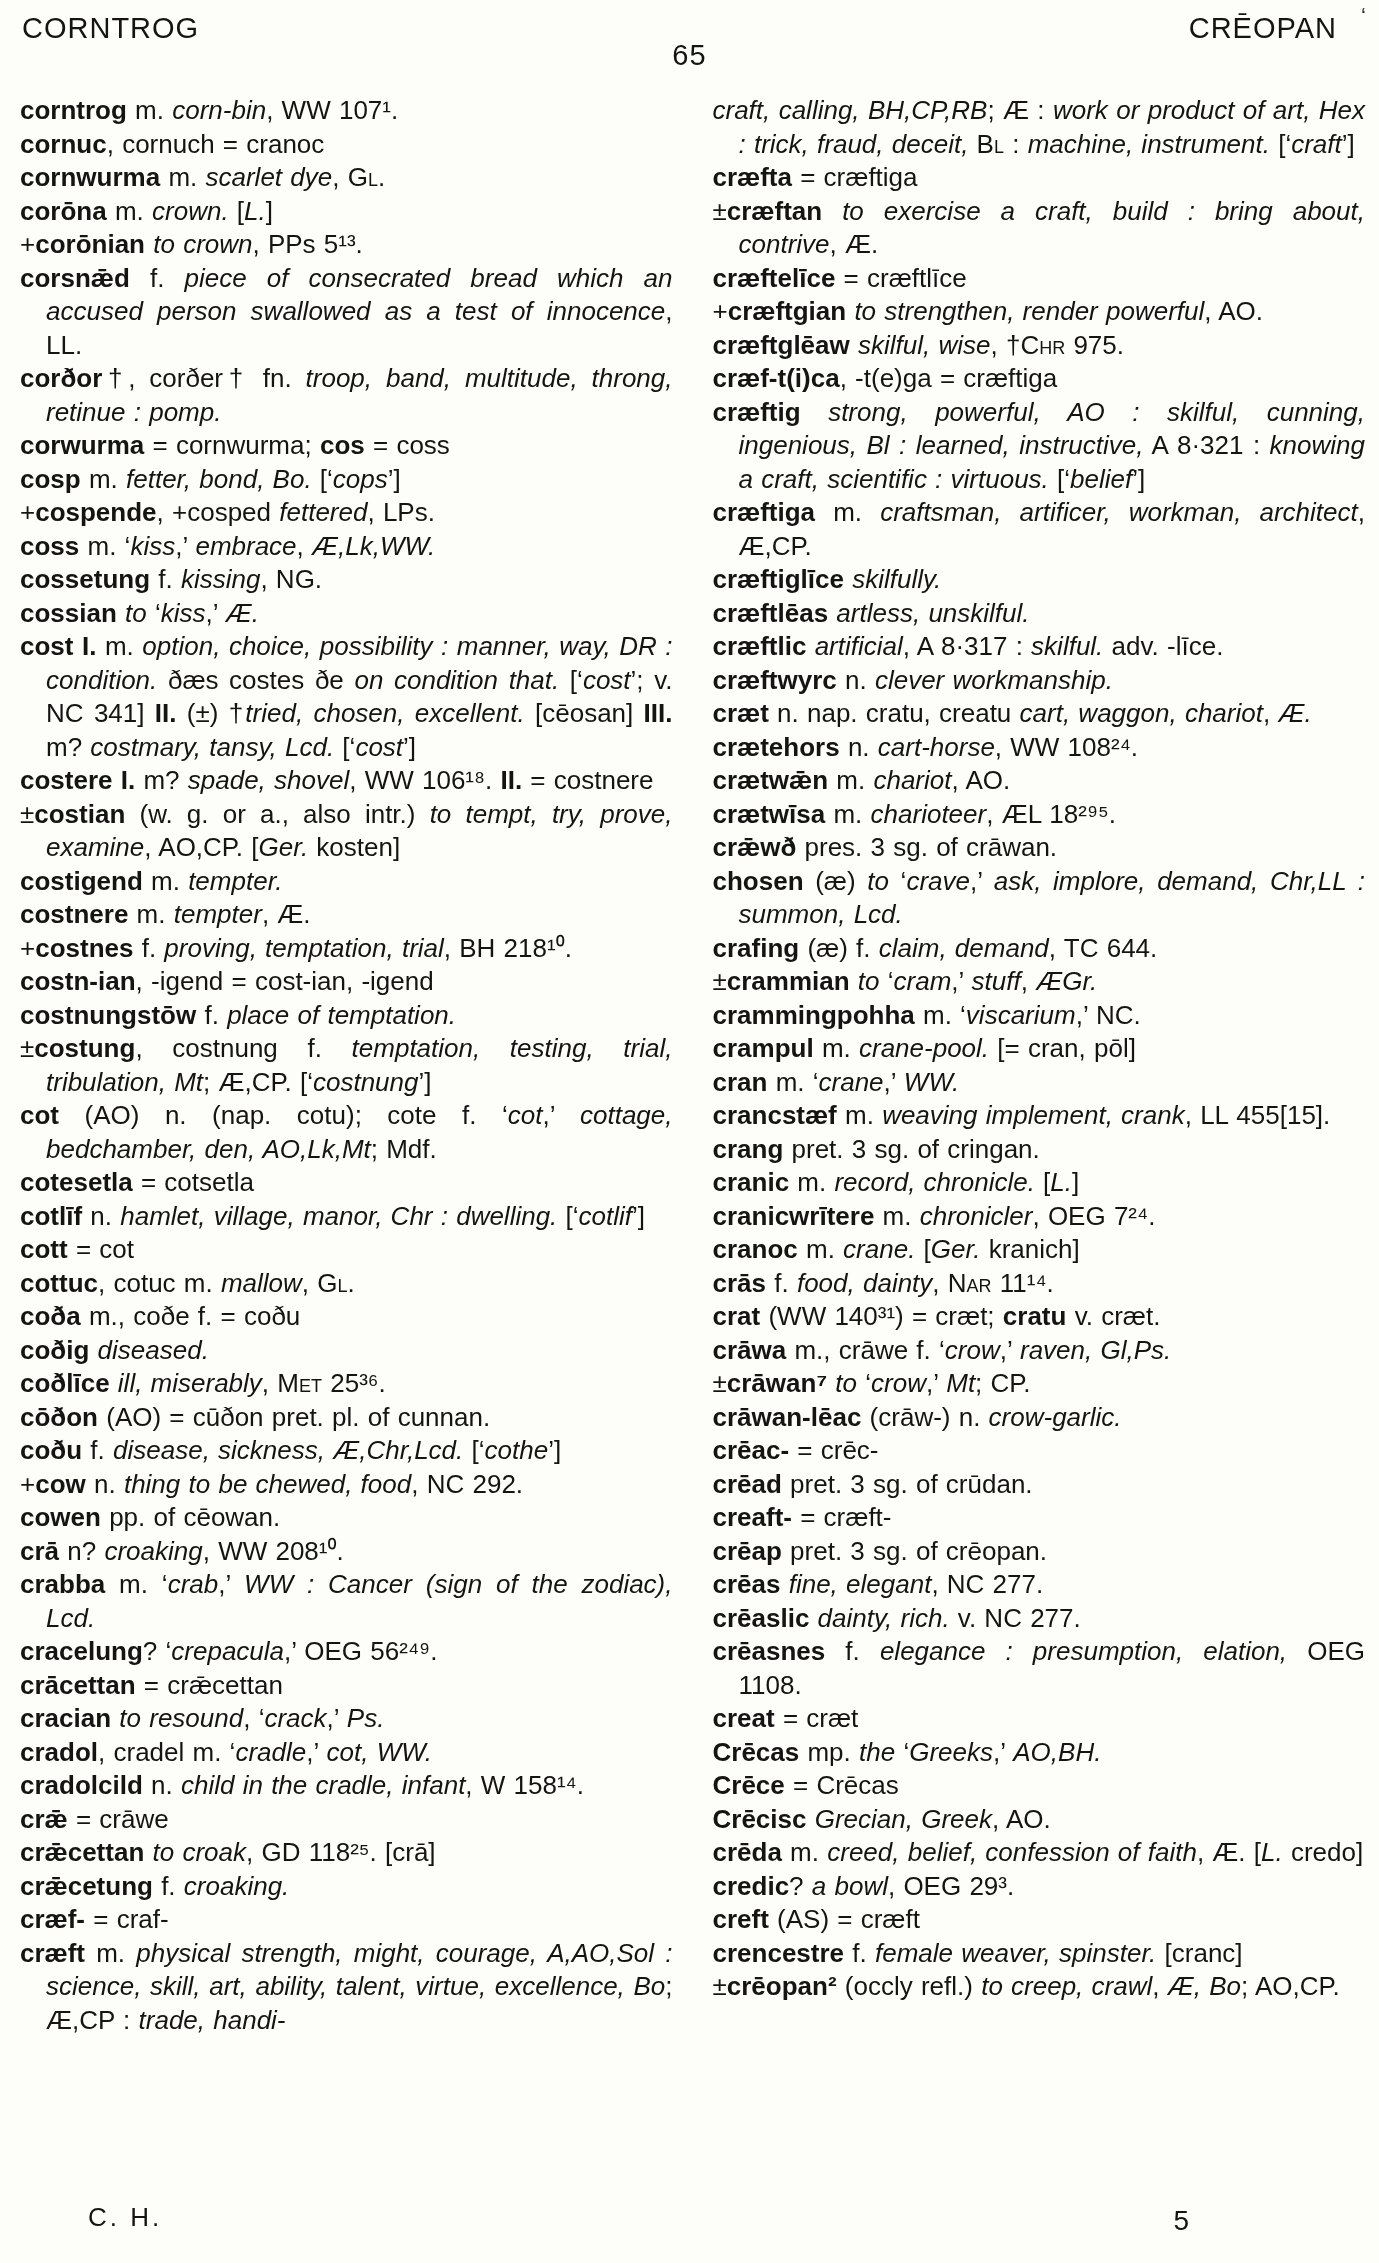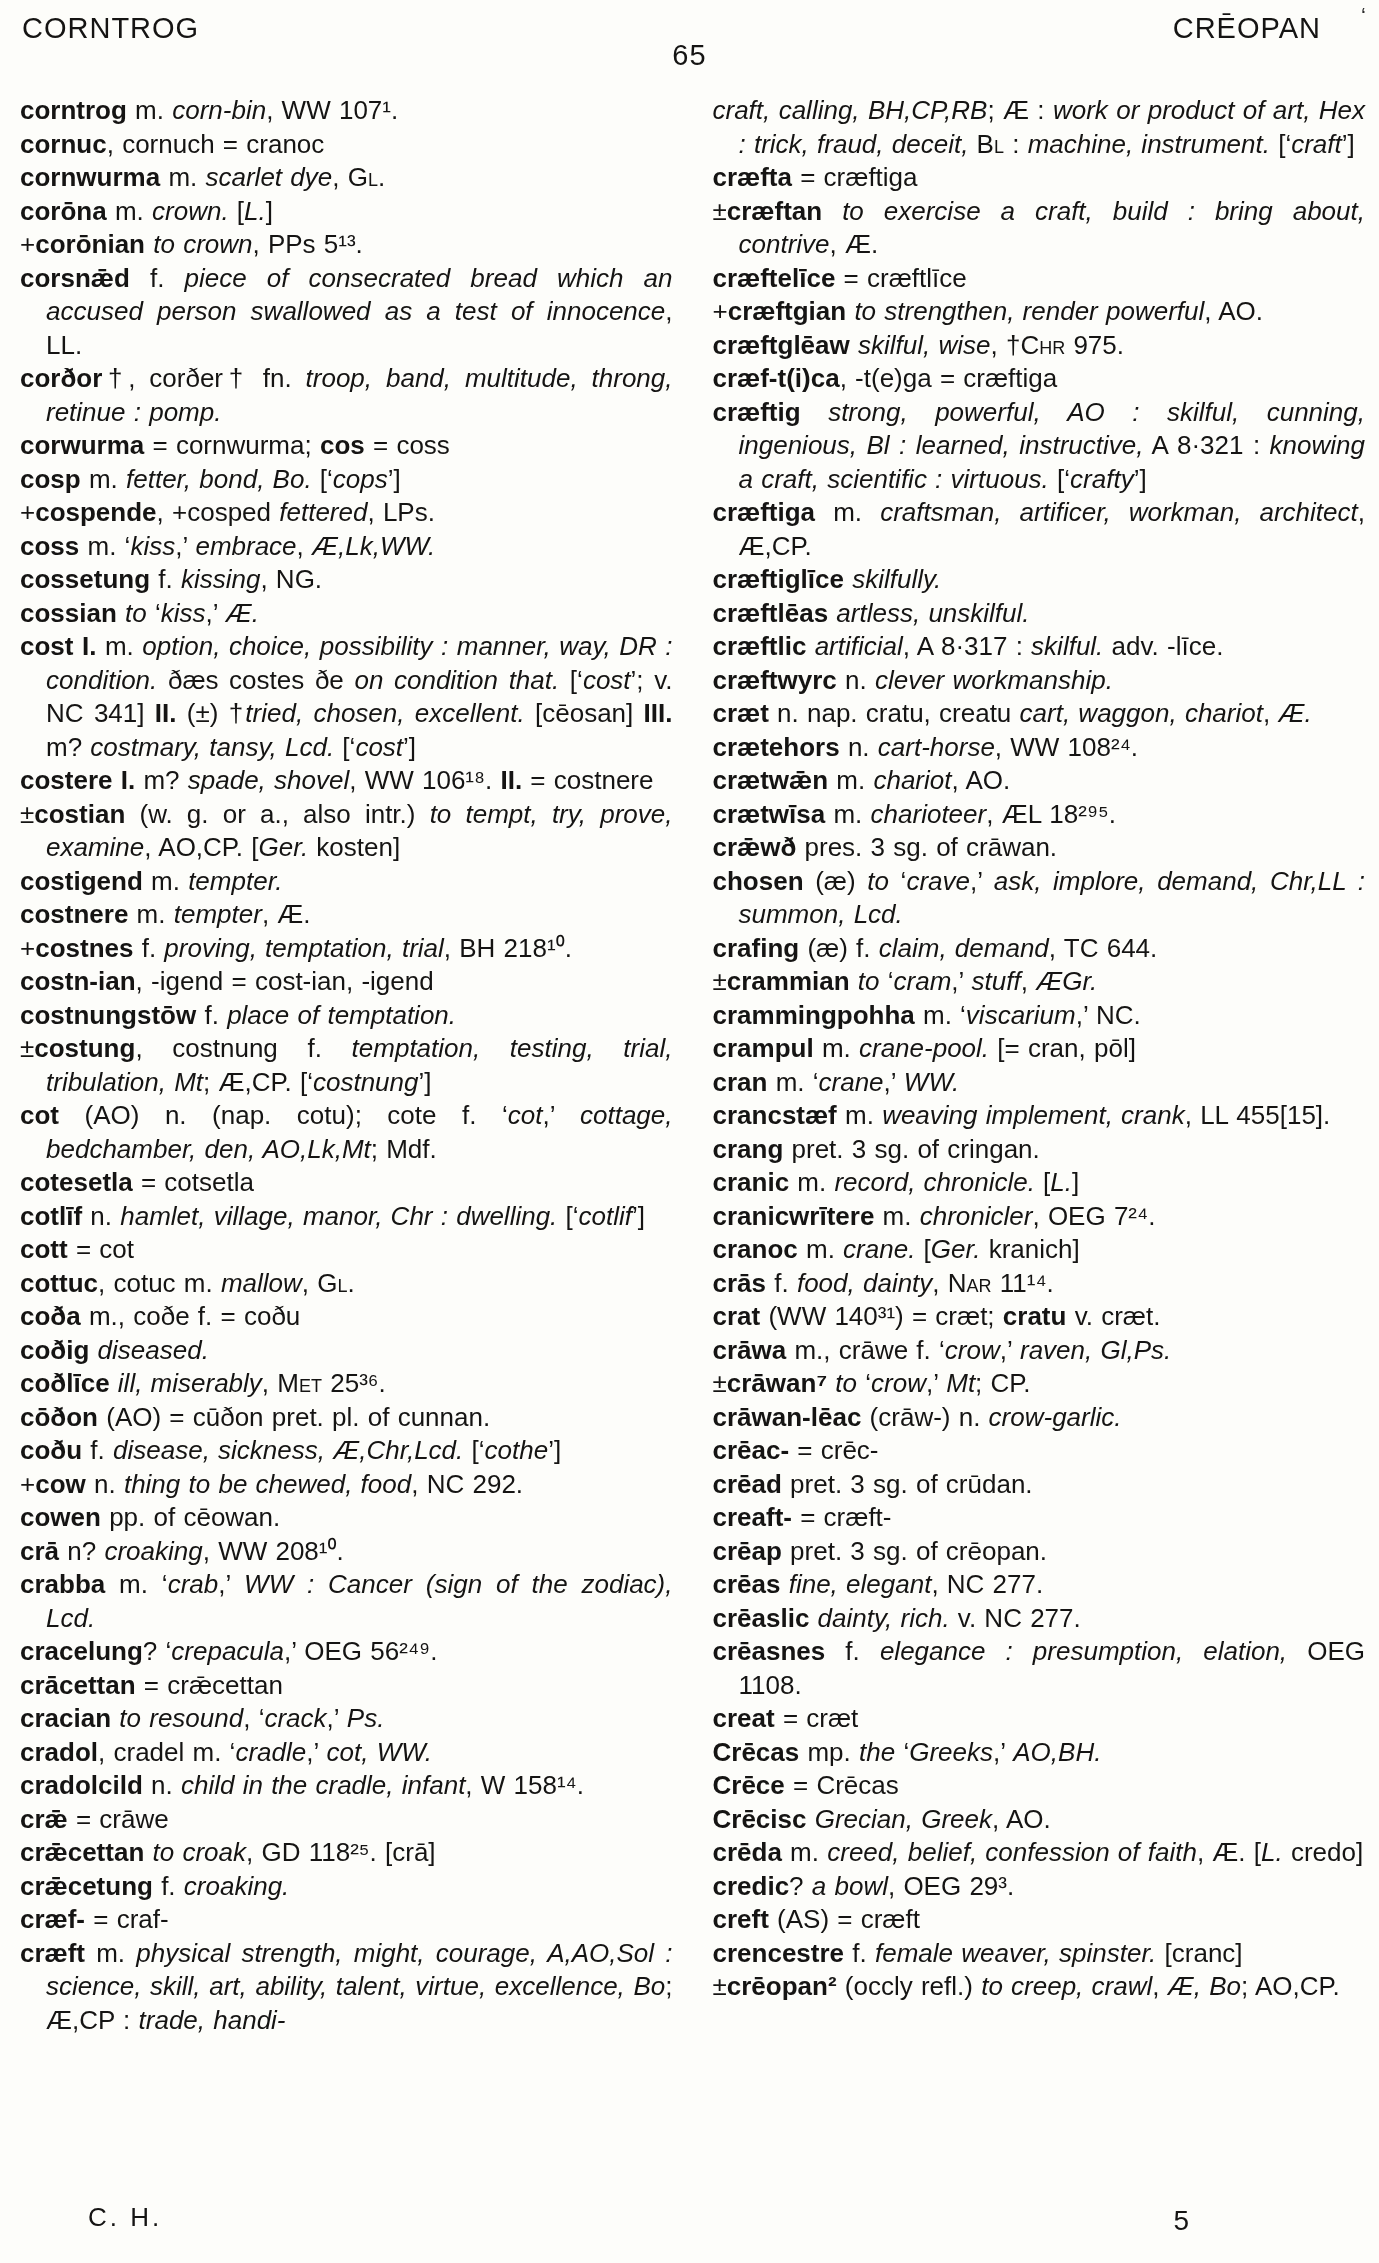--- a/index.html
+++ b/index.html
@@ -15,21 +15,21 @@
   }
   .running-head {
     position: relative;
     padding: 16px 20px 0 20px;
     height: 48px;
     font-size: 29px;
     letter-spacing: 1px;
   }
   .running-head .head-left  { position: absolute; left: 22px;  top: 12px; }
   .running-head .head-page  { position: absolute; left: 0; right: 0; top: 12px; text-align: center; margin-top: 27px; }
-  .running-head .head-right { position: absolute; right: 58px; top: 12px; }
+  .running-head .head-right { position: absolute; right: 42px; top: 12px; }
   .artifact {
     position: absolute; right: 12px; top: 4px;
     font-size: 22px; color: #2a2a2a;
   }
   .columns {
     display: flex;
     gap: 40px;
     padding: 30px 14px 0 20px;
   }
   .column { flex: 1 1 0; min-width: 0; }
@@ -110,21 +110,21 @@
         <p class="entry"><span class="seg-b">cræft</span><span class="seg-r"> m. </span><span class="seg-i">physical strength, might, courage, A,AO,Sol : science, skill, art, ability, talent, virtue, excellence, Bo</span><span class="seg-r">; Æ,CP : </span><span class="seg-i">trade, handi-</span></p>
       </div>
     <div class="column">
         <p class="entry"><span class="seg-i">craft, calling, BH,CP,RB</span><span class="seg-r">; Æ : </span><span class="seg-i">work or product of art, Hex : trick, fraud, deceit,</span><span class="seg-r"> </span><span class="seg-sc">Bl</span><span class="seg-r"> : </span><span class="seg-i">machine, instrument.</span><span class="seg-r">  [‘</span><span class="seg-i">craft</span><span class="seg-r">’]</span></p>
         <p class="entry"><span class="seg-b">cræfta</span><span class="seg-r"> = cræftiga</span></p>
         <p class="entry"><span class="seg-r">±</span><span class="seg-b">cræftan</span><span class="seg-r"> </span><span class="seg-i">to exercise a craft, build : bring about, contrive</span><span class="seg-r">, Æ.</span></p>
         <p class="entry"><span class="seg-b">cræftelīce</span><span class="seg-r"> = cræftlīce</span></p>
         <p class="entry"><span class="seg-r">+</span><span class="seg-b">cræftgian</span><span class="seg-r"> </span><span class="seg-i">to strengthen, render powerful</span><span class="seg-r">, AO.</span></p>
         <p class="entry"><span class="seg-b">cræftglēaw</span><span class="seg-r"> </span><span class="seg-i">skilful, wise</span><span class="seg-r">, †</span><span class="seg-sc">Chr</span><span class="seg-r"> 975.</span></p>
         <p class="entry"><span class="seg-b">cræf-t(i)ca</span><span class="seg-r">, -t(e)ga = cræftiga</span></p>
-        <p class="entry"><span class="seg-b">cræftig</span><span class="seg-r"> </span><span class="seg-i">strong, powerful, AO : skilful, cunning, ingenious, Bl : learned, instructive,</span><span class="seg-r"> A 8·321 : </span><span class="seg-i">knowing a craft, scientific : virtuous.</span><span class="seg-r">  [‘</span><span class="seg-i">crafty</span><span class="seg-r">’]</span></p>
+        <p class="entry"><span class="seg-b">cræftig</span><span class="seg-r"> </span><span class="seg-i">strong, powerful, AO : skilful, cunning, ingenious, Bl : learned, instructive,</span><span class="seg-r"> A 8·321 : </span><span class="seg-i">knowing a craft, scientific : virtuous.</span><span class="seg-r">  [‘</span><span class="seg-i">belief</span><span class="seg-r">’]</span></p>
         <p class="entry"><span class="seg-b">cræftiga</span><span class="seg-r"> m. </span><span class="seg-i">craftsman, artificer, workman, architect</span><span class="seg-r">, Æ,CP.</span></p>
         <p class="entry"><span class="seg-b">cræftiglīce</span><span class="seg-r"> </span><span class="seg-i">skilfully.</span></p>
         <p class="entry"><span class="seg-b">cræftlēas</span><span class="seg-r"> </span><span class="seg-i">artless, unskilful.</span></p>
         <p class="entry"><span class="seg-b">cræftlic</span><span class="seg-r"> </span><span class="seg-i">artificial</span><span class="seg-r">, A 8·317 : </span><span class="seg-i">skilful.</span><span class="seg-r"> adv. -līce.</span></p>
         <p class="entry"><span class="seg-b">cræftwyrc</span><span class="seg-r"> n. </span><span class="seg-i">clever workmanship.</span></p>
         <p class="entry"><span class="seg-b">cræt</span><span class="seg-r"> n. nap. cratu, creatu </span><span class="seg-i">cart, waggon, chariot</span><span class="seg-r">, </span><span class="seg-i">Æ.</span></p>
         <p class="entry"><span class="seg-b">crætehors</span><span class="seg-r"> n. </span><span class="seg-i">cart-horse</span><span class="seg-r">, WW 108²⁴.</span></p>
         <p class="entry"><span class="seg-b">crætwǣn</span><span class="seg-r"> m. </span><span class="seg-i">chariot</span><span class="seg-r">, AO.</span></p>
         <p class="entry"><span class="seg-b">crætwīsa</span><span class="seg-r"> m. </span><span class="seg-i">charioteer</span><span class="seg-r">, ÆL 18²⁹⁵.</span></p>
         <p class="entry"><span class="seg-b">crǣwð</span><span class="seg-r"> pres. 3 sg. of crāwan.</span></p>

